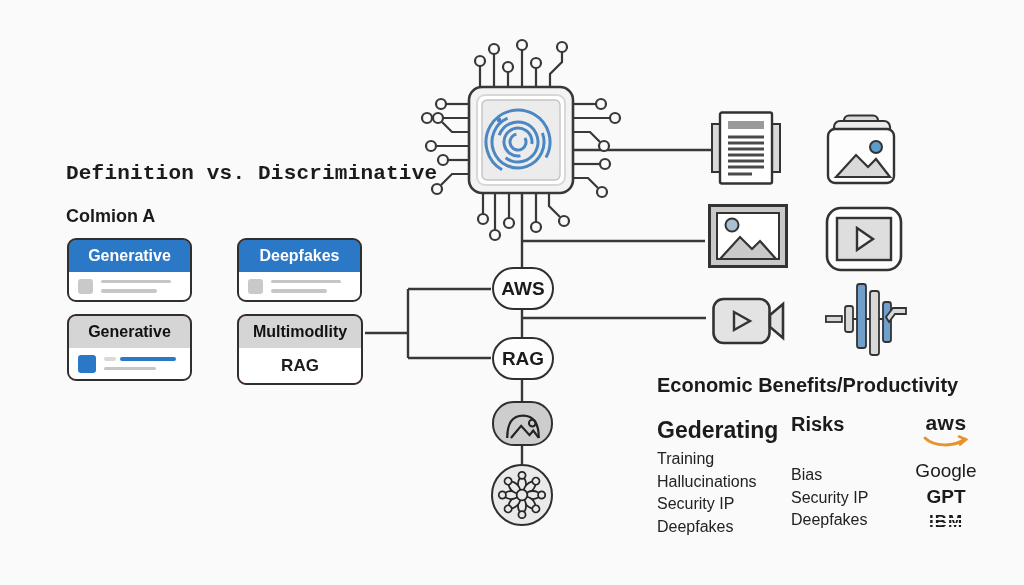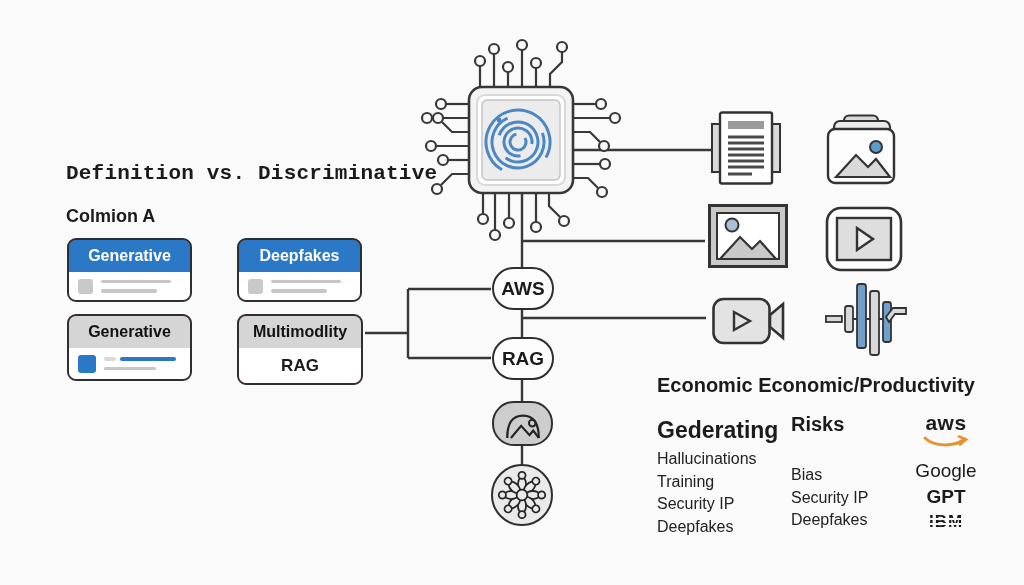--- a/index.html
+++ b/index.html
@@ -304,26 +304,26 @@
       <rect x="0.9" y="34" width="16" height="6" fill="#d9d9d9" stroke="#333" stroke-width="1.8"></rect>
       <path d="M28,37 H32 M41,37 H45 M54,37 H58" stroke="#333" stroke-width="2"></path>
       <rect x="20" y="24" width="8" height="26" rx="2.5" fill="#d9d9d9" stroke="#333" stroke-width="1.8"></rect>
       <rect x="32" y="2" width="9" height="64" rx="2.5" fill="#6f9fca" stroke="#333" stroke-width="1.8"></rect>
       <rect x="45" y="9" width="9" height="64" rx="2.5" fill="#d9d9d9" stroke="#333" stroke-width="1.8"></rect>
       <rect x="58" y="20" width="8" height="40" rx="2.5" fill="#6f9fca" stroke="#333" stroke-width="1.8"></rect>
       <path d="M64,40 L70,32 L81,32 L81,26 L68,26 L61,35 Z" fill="#d9d9d9" stroke="#333" stroke-width="1.8"></path>
     </svg>
   </div>
 
-  <div class="el heading">Economic Economic/Productivity</div>
+  <div class="el heading">Economic Benefits/Productivity</div>
 
   <div class="el col col-1">
     <div class="col-title">Gederating</div>
+    <div class="item">Training</div>
     <div class="item">Hallucinations</div>
-    <div class="item">Training</div>
     <div class="item">Security IP</div>
     <div class="item">Deepfakes</div>
   </div>
 
   <div class="el col col-2">
     <div class="col-title">Risks</div>
     <div class="item">Bias</div>
     <div class="item">Security IP</div>
     <div class="item">Deepfakes</div>
   </div>

